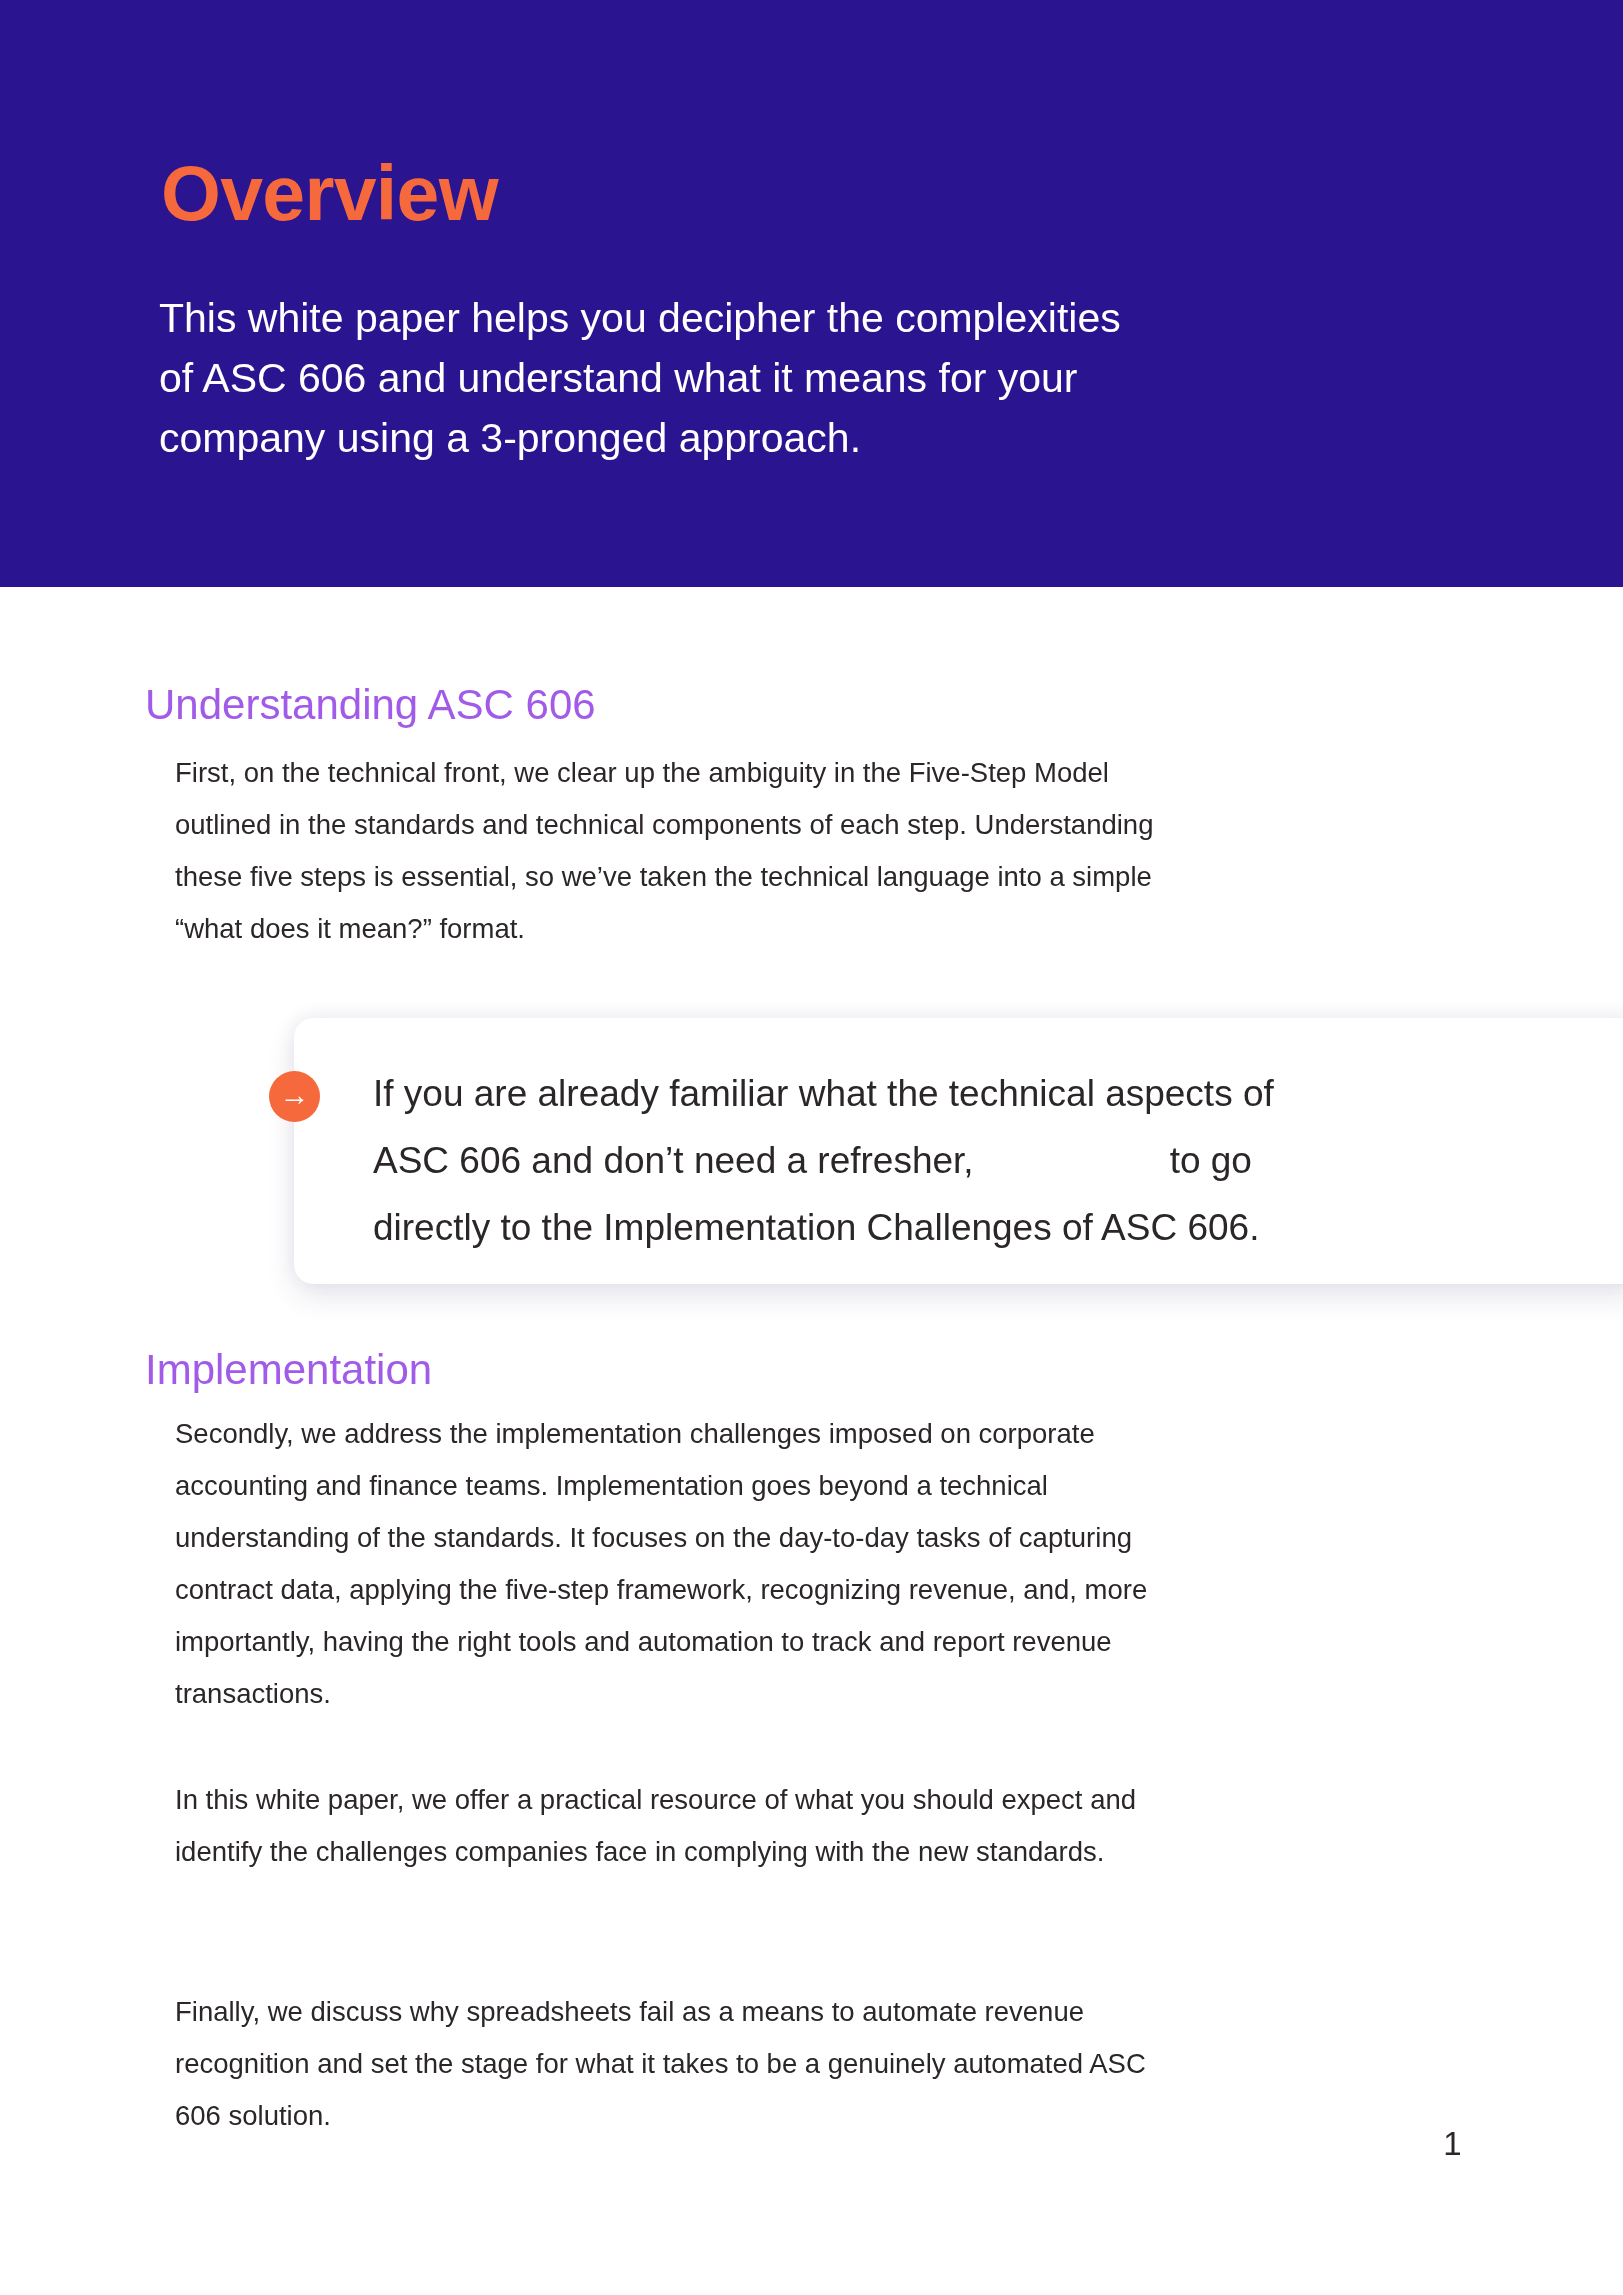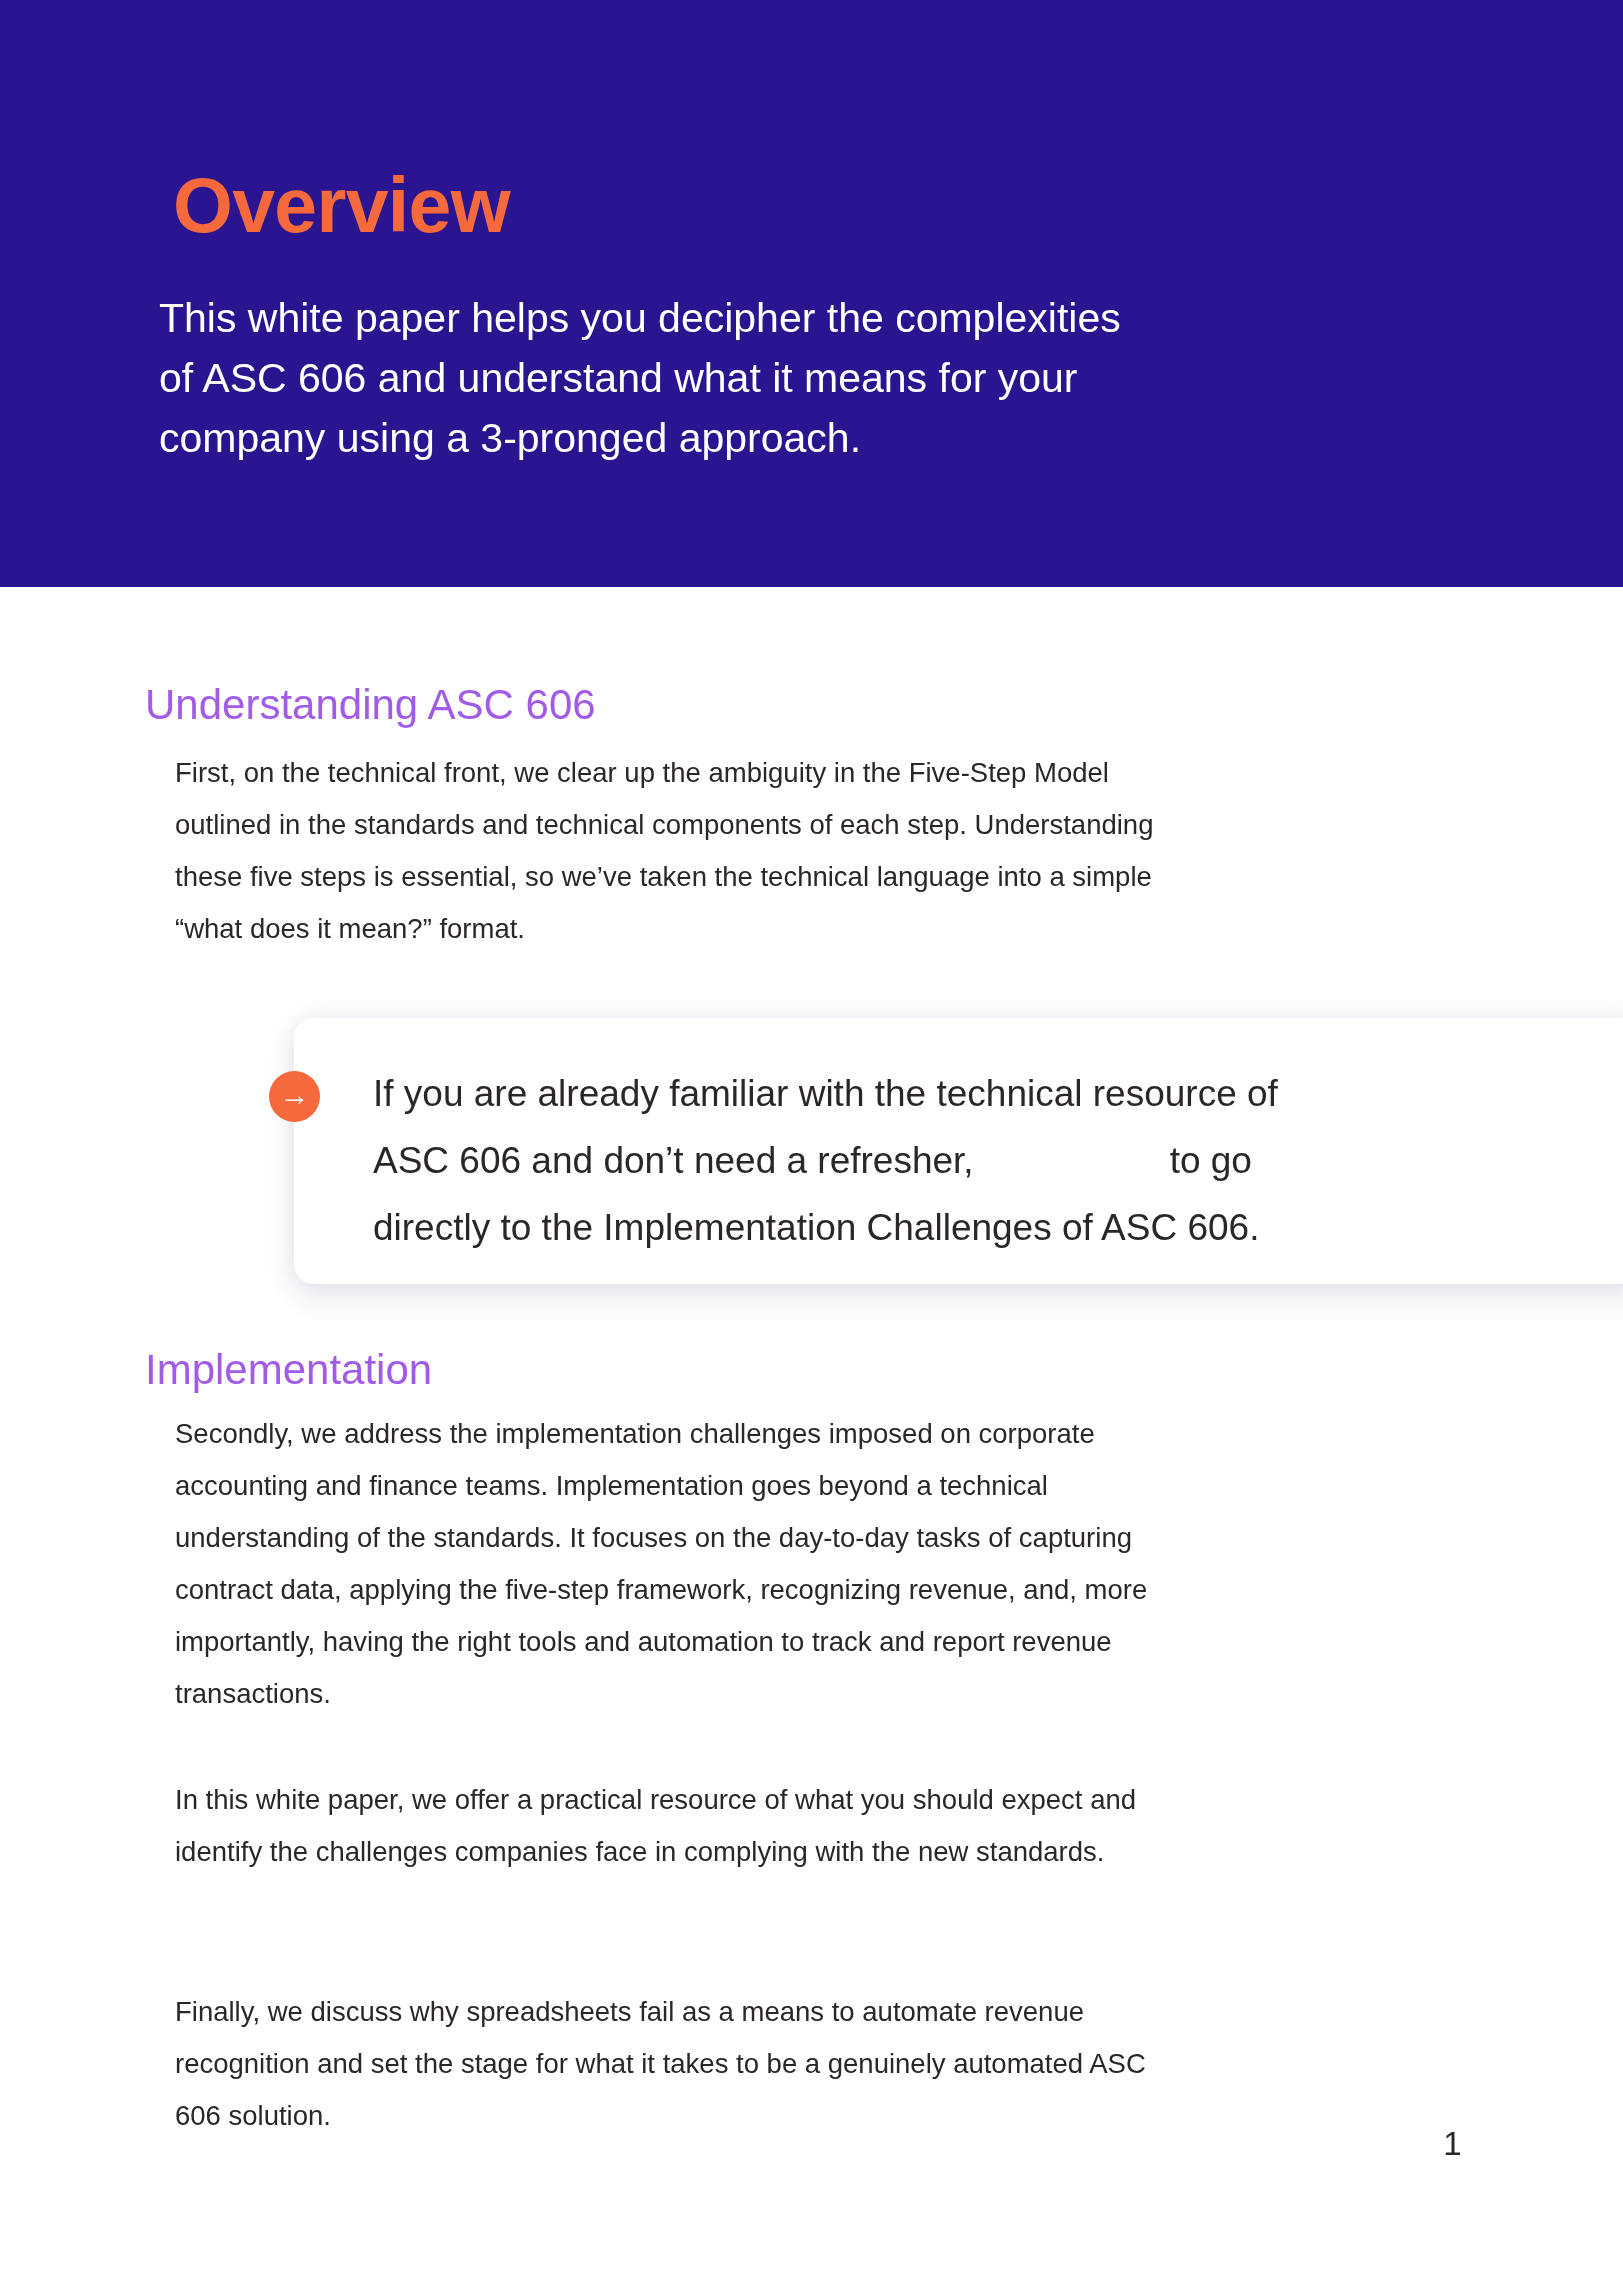--- a/index.html
+++ b/index.html
@@ -15,21 +15,21 @@
     position: absolute;
     left: 0; top: 0;
     width: 1623px;
     height: 587px;
     background: #2A148F;
   }
   .hero-title {
     position: absolute;
     left: 157px;
     top: 143px;
-    margin: 16px;
+    margin: 4px;
     font-size: 77px;
     font-weight: bold;
     letter-spacing: -0.7px;
     line-height: 1.2;
     color: #F5693C;
   }
   .hero-sub {
     position: absolute;
     left: 159px;
     top: 288px;
@@ -130,21 +130,21 @@
   <p class="body-p p-understanding">First, on the technical front, we clear up the ambiguity in the Five-Step Model
 outlined in the standards and technical components of each step. Understanding
 these five steps is essential, so we’ve taken the technical language into a simple
 “what does it mean?” format.</p>
 
   <aside class="callout">
     <span class="badge">
         <span class="arrow">→</span>
       </span>
     <div class="callout-text">
-      <div>If you are already familiar with the technical resource of</div>
+      <div>If you are already familiar what the technical aspects of</div>
       <div><span>ASC 606 and don’t need a refresher,</span><span class="gap"></span><span>to go</span></div>
       <div>directly to the Implementation Challenges of ASC 606.</div>
     </div>
   </aside>
 
   <h2 class="sec h-implementation">Implementation</h2>
   <p class="body-p p-impl-1">Secondly, we address the implementation challenges imposed on corporate
 accounting and finance teams. Implementation goes beyond a technical
 understanding of the standards. It focuses on the day-to-day tasks of capturing
 contract data, applying the five-step framework, recognizing revenue, and, more

